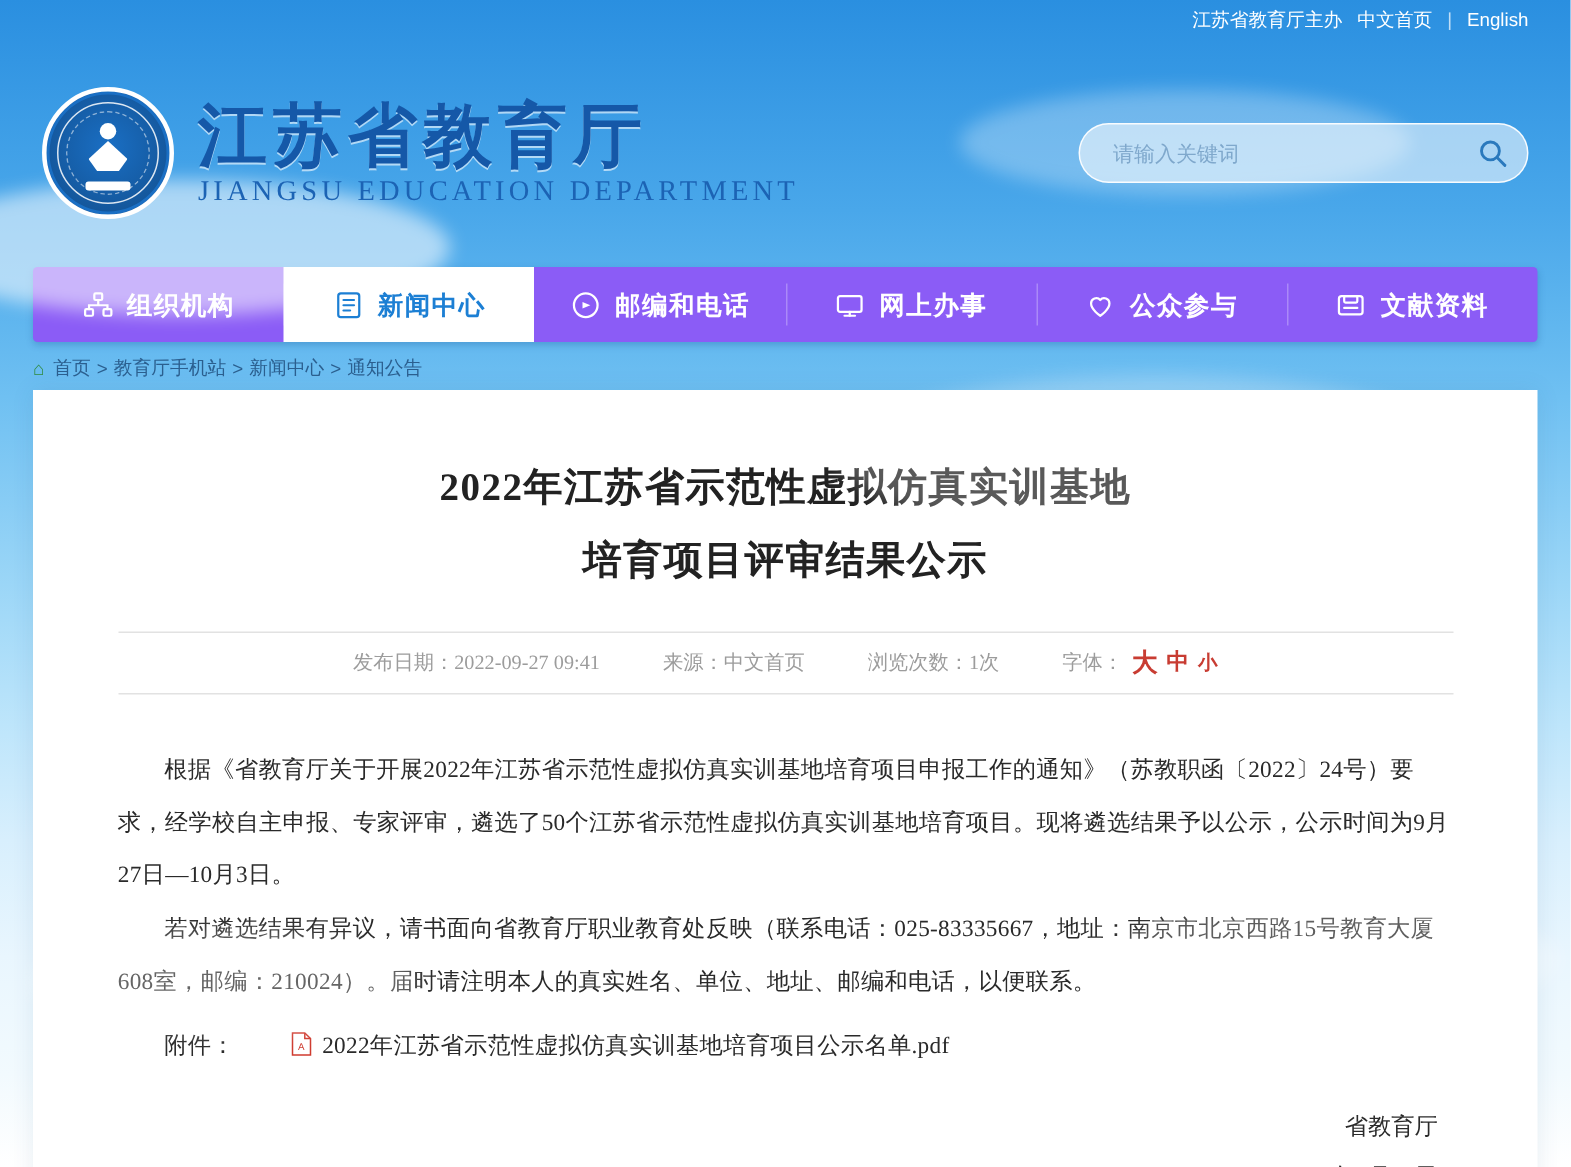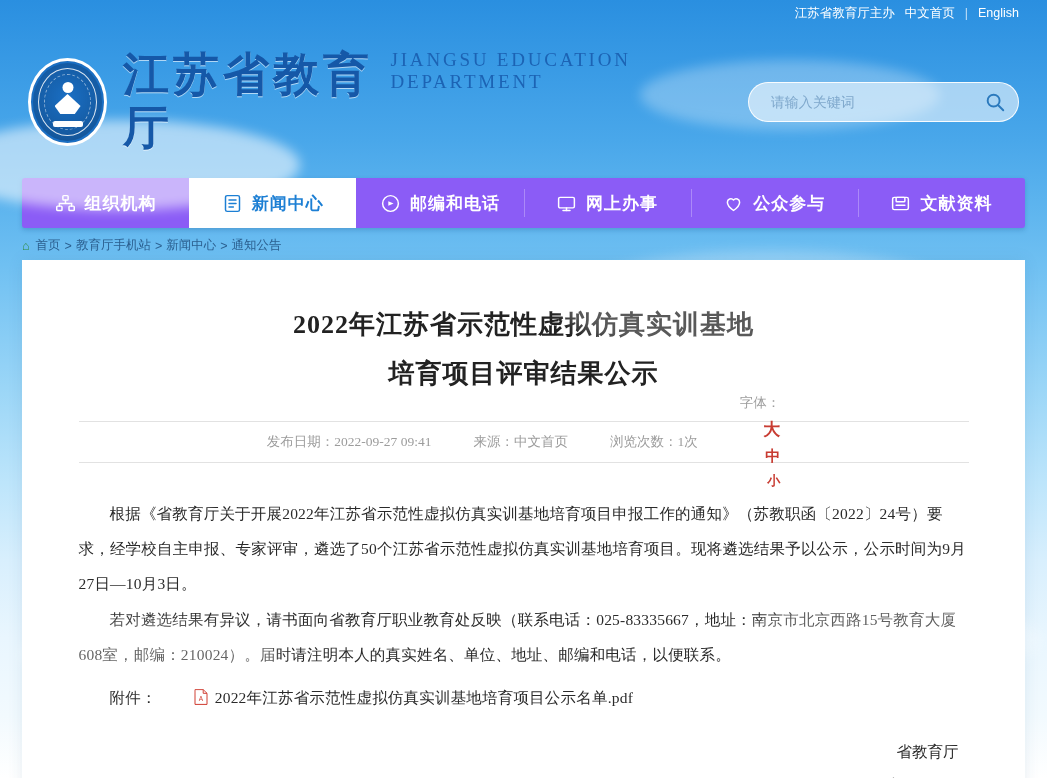--- a/index.html
+++ b/index.html
@@ -77,21 +77,21 @@
   .emblem .fig .body {
     position: absolute; left: 50%; top: 12px; transform: translateX(-50%);
     width: 26px; height: 20px;
     background: #fff;
     clip-path: polygon(50% 0%, 100% 60%, 78% 100%, 22% 100%, 0% 60%);
   }
   .emblem .fig .book {
     position: absolute; left: 50%; bottom: -5px; transform: translateX(-50%);
     width: 30px; height: 6px; background: #fff; border-radius: 2px;
   }
-  .titleblock { display: flex; }
+  .titleblock { display: flex; flex-direction: column; }
   .title-cn {
     font-family: "Liberation Serif", serif;
     font-weight: bold;
     font-size: 46px;
     letter-spacing: 4px;
     color: #1558a8;
     line-height: 1.15;
     text-shadow: 0 1px 0 rgba(255,255,255,.6);
   }
   .title-en {
@@ -188,21 +188,21 @@
     border-top: 1px solid #e2e2e2;
     border-bottom: 1px solid #e2e2e2;
     height: 42px;
     display: flex; align-items: center; justify-content: center;
     gap: 42px;
     font-size: 13.5px;
     color: #9c9c9c;
   }
   .meta .label { color: #9c9c9c; }
   .meta .val { color: #9c9c9c; font-family: Liberation Serif, serif; }
-  .fontsize { display: flex; align-items: flex-end; gap: 6px; flex-direction: column; }
+  .fontsize { display: flex; align-items: center; gap: 6px; }
   .fontsize .fs {
     color: #c83c32; font-weight: bold; cursor: pointer;
   }
   .fs.big { font-size: 17px; }
   .fs.mid { font-size: 15px; }
   .fs.sml { font-size: 13px; }
 
   .body-text {
     margin-top: 34px;
     font-size: 15.5px;

